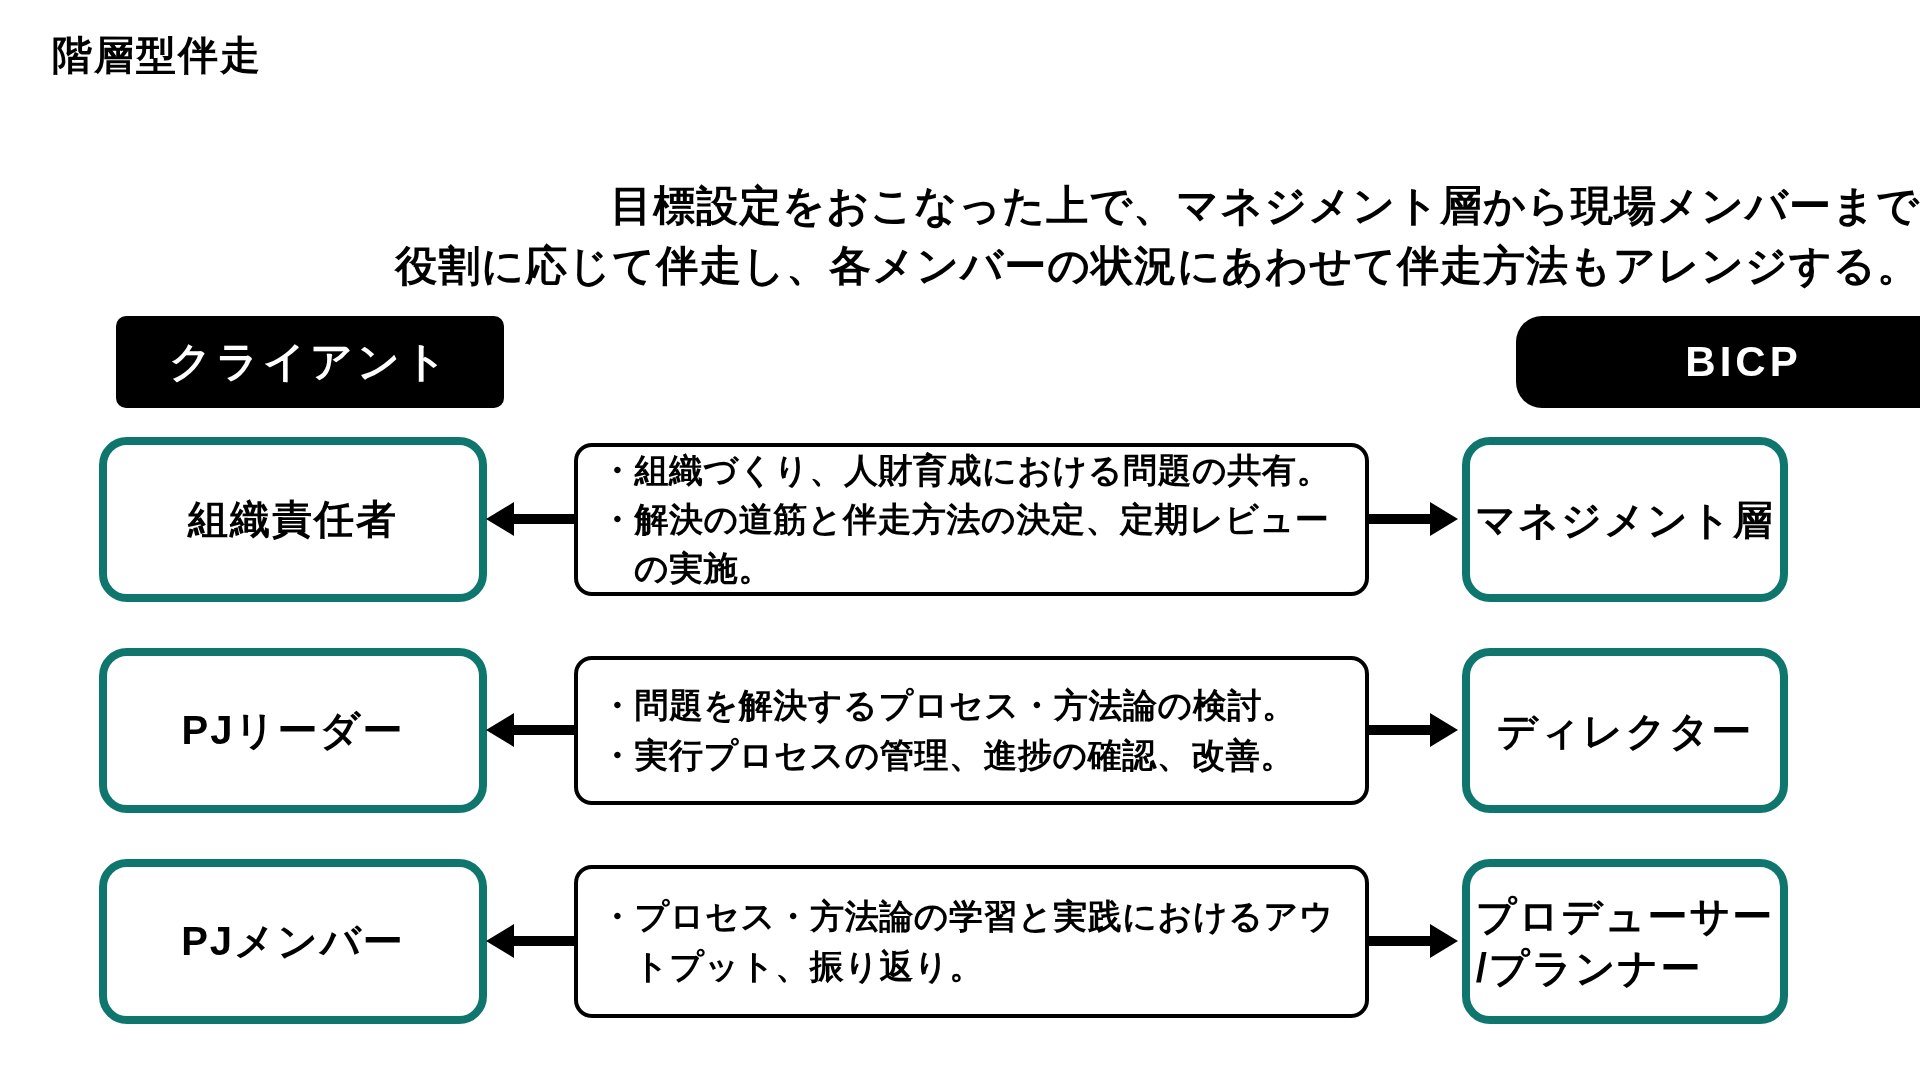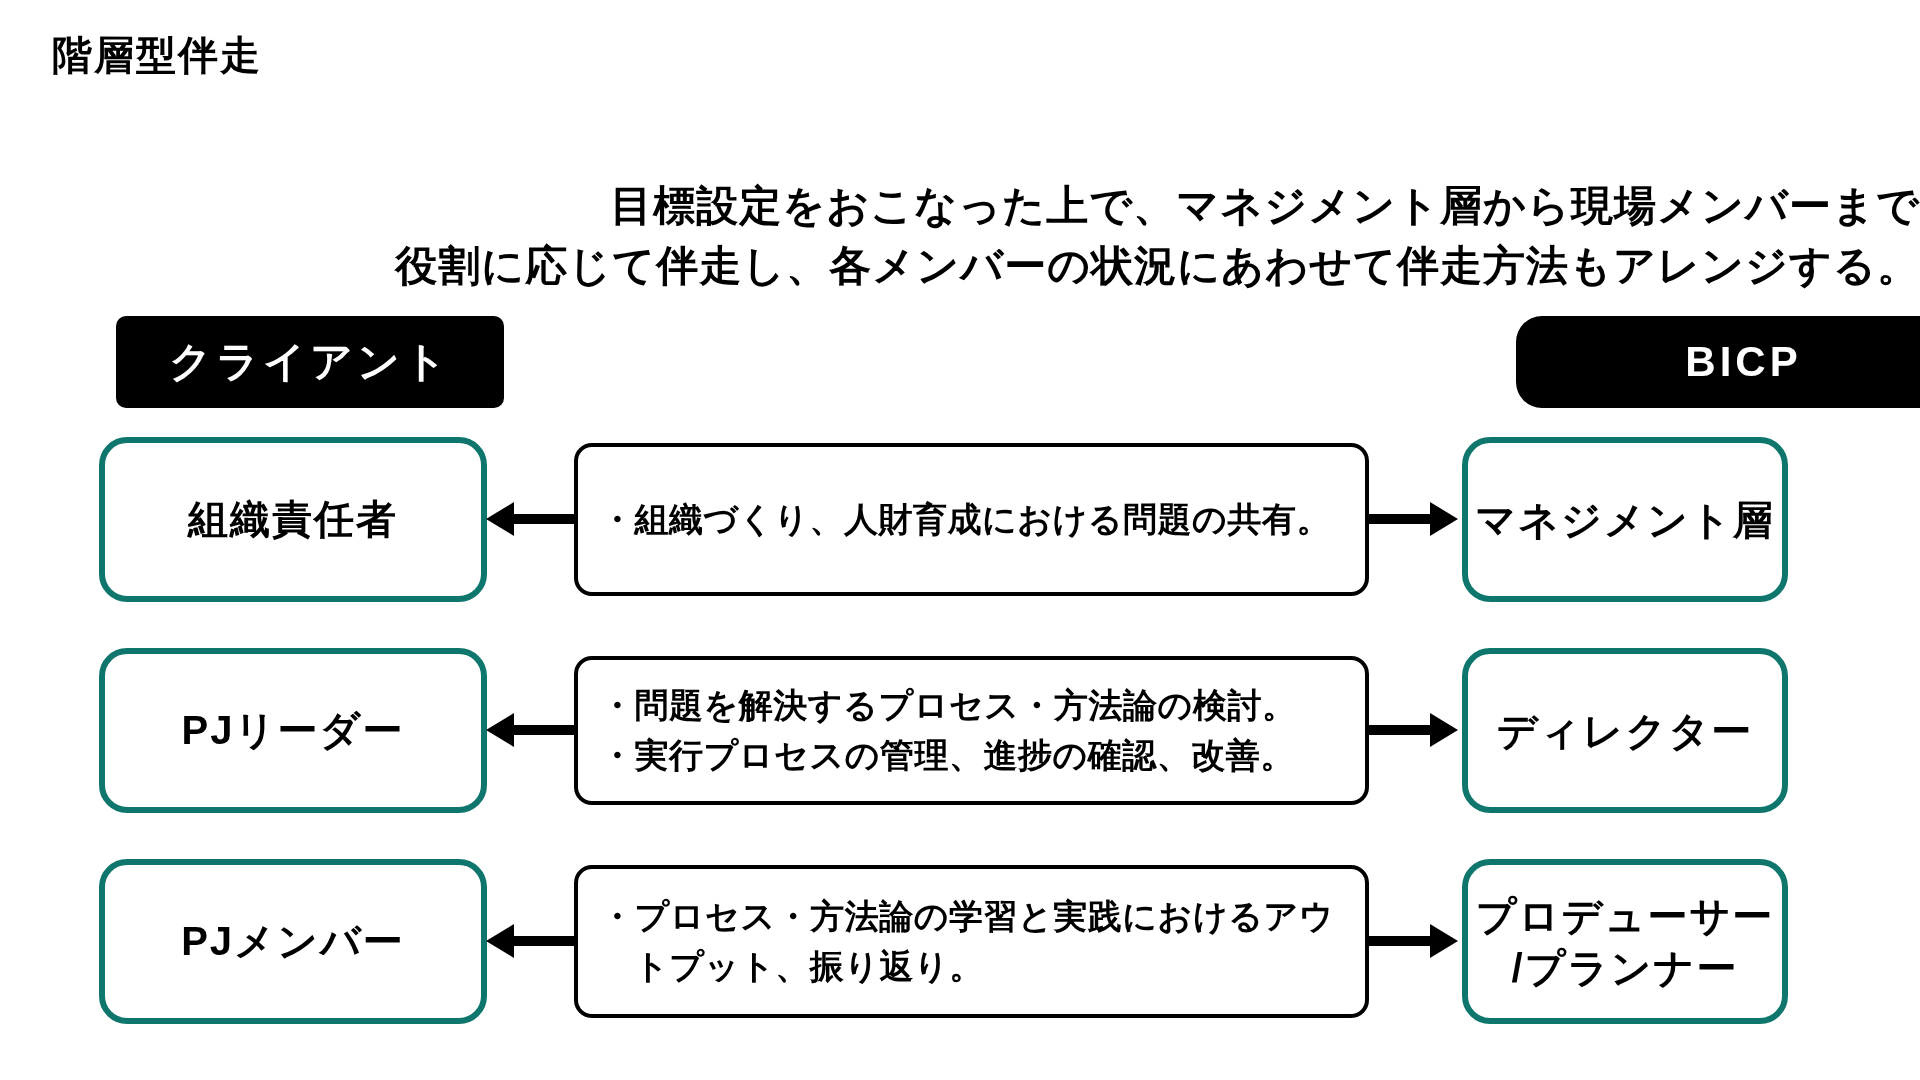--- a/index.html
+++ b/index.html
@@ -49,27 +49,27 @@
     font-size: 42px;
     letter-spacing: 4px;
     box-sizing: border-box;
   }
   .hdr-client { left: 99px;  width: 388px; margin-left: 17px; }
   .hdr-bicp   { left: 1516px; width: 455px; border-radius: 26px; }
 
   .box {
     position: absolute;
     box-sizing: border-box;
-    border: 6px solid #0f766e;
+    border: 8px solid #0f766e;
     border-radius: 28px;
     background: #ffffff;
     display: flex;
     align-items: center;
     justify-content: center;
-    text-align: center;
+    text-align: left;
     font-size: 40px;
     letter-spacing: 2px;
   }
   .side-left  { left: 99px;   width: 388px; height: 165px; }
   .side-right { left: 1462px; width: 326px; height: 165px; white-space: pre-line; line-height: 1.3; }
 
   .mid {
     position: absolute;
     left: 574px;
     width: 795px;
@@ -136,20 +136,21 @@
 
   <div class="subtitle">目標設定をおこなった上で、マネジメント層から現場メンバーまで
 役割に応じて伴走し、各メンバーの状況にあわせて伴走方法もアレンジする。</div>
 
   <div class="hdr hdr-client">クライアント</div>
   <div class="hdr hdr-bicp">BICP</div>
 
   <div class="box side-left row-0">組織責任者</div>
   <div class="mid row-0">
     <div class="bullet">・組織づくり、人財育成における問題の共有。</div>
+    <div class="bullet">・解決の道筋と伴走方法の決定、定期レビューの実施。</div>
   </div>
   <div class="box side-right row-0">マネジメント層</div>
   <div class="tri tri-left c0 al-head"></div>
   <div class="aline c0 al-line"></div>
   <div class="aline c0 ar-line"></div>
   <div class="tri tri-right c0 ar-head"></div>
 
   <div class="box side-left row-1">PJリーダー</div>
   <div class="mid row-1">
     <div class="bullet">・問題を解決するプロセス・方法論の検討。</div>

